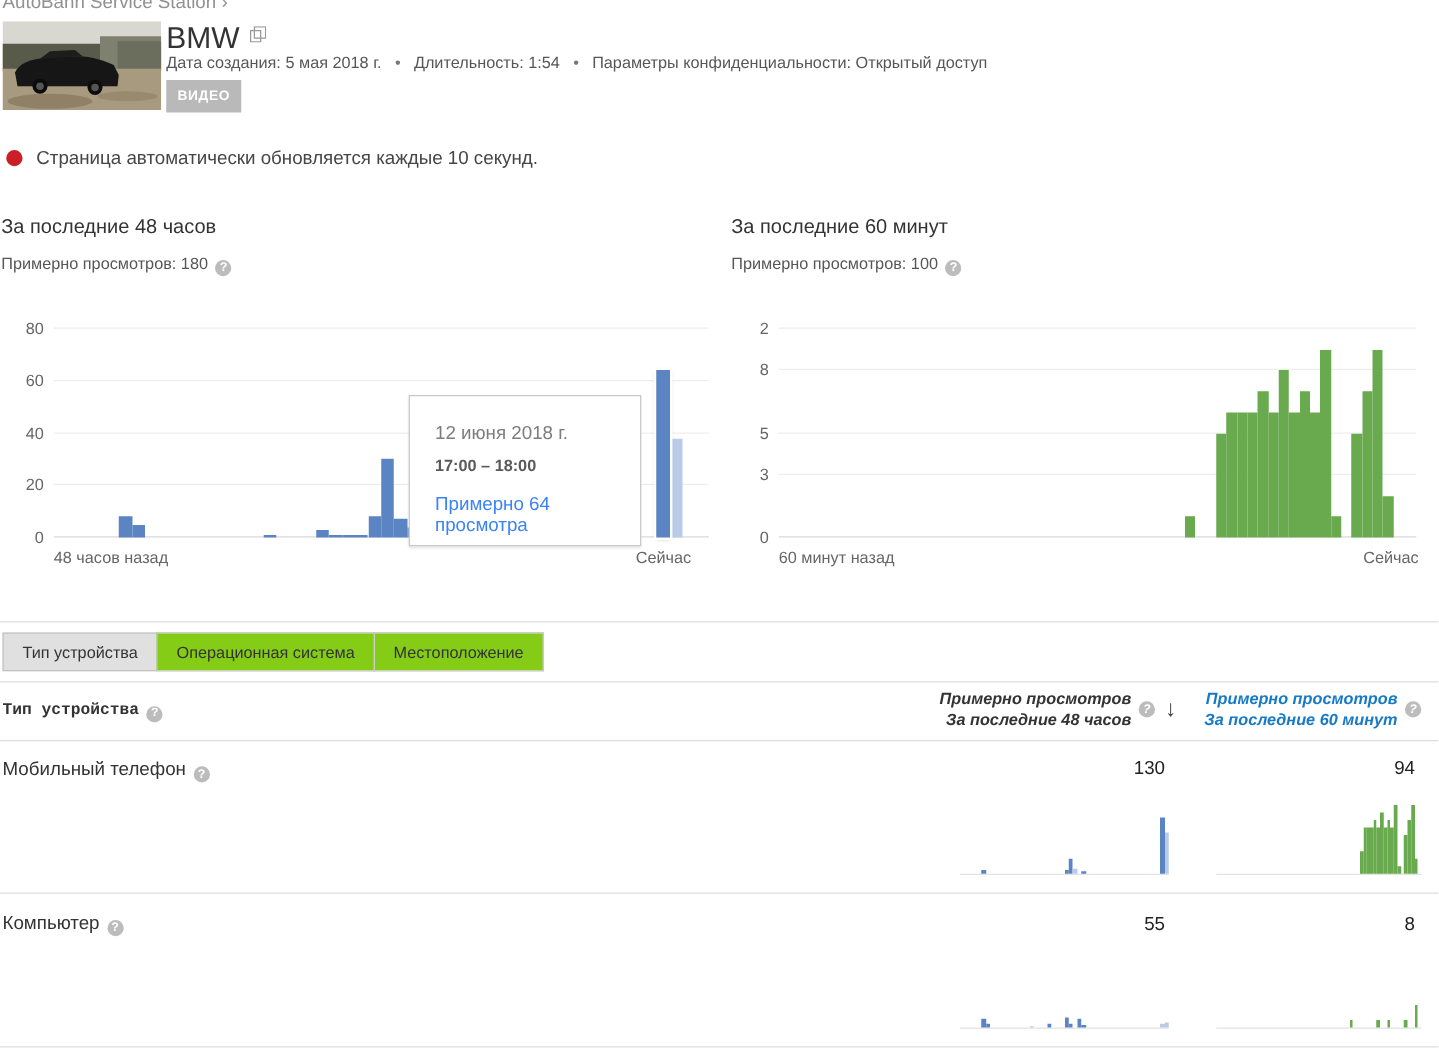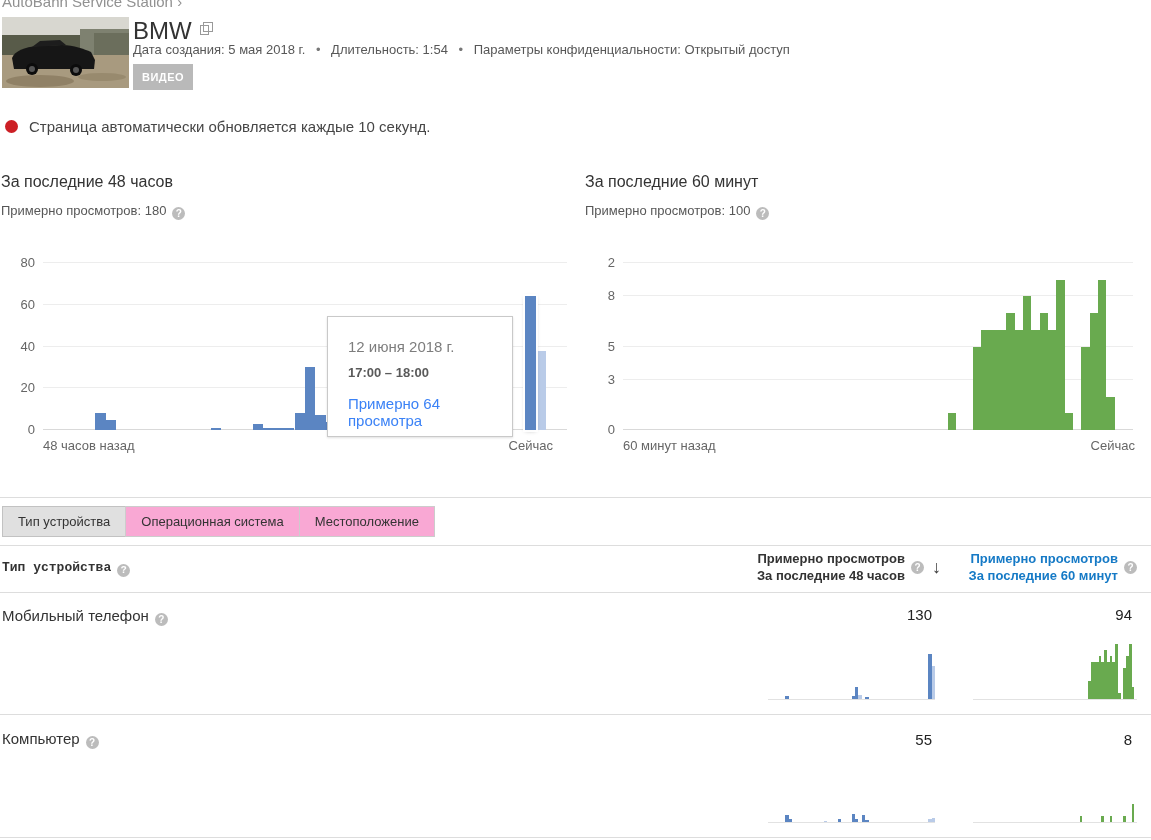--- a/index.html
+++ b/index.html
@@ -39,28 +39,28 @@
   
   .tooltip{left:327px;top:316px;width:186px;height:121px;background:#fff;border:1px solid #c9c9c9;
            box-shadow:0 1px 2px rgba(0,0,0,.12);z-index:5;box-sizing:border-box;padding:21px 0 0 20px;}
   .tt-date{font-size:15px;color:#7d7d7d;}
   .tt-time{font-size:13px;color:#5a5a5a;margin-top:10px;font-weight:bold;}
   .tt-views{font-size:15px;color:#3b82f6;margin-top:15px;}
   
   .divider{position:absolute;left:0;width:1151px;height:1px;background:#ddd;}
   
   .tabs{left:2px;top:506px;display:flex;}
-  .tab{border:1px solid #ccc;background:#f9a8d4;font-size:13px;color:#333;padding:7px 15px;
+  .tab{border:1px solid #ccc;background:#84cc16;font-size:13px;color:#333;padding:7px 15px;
        margin-left:-1px;cursor:pointer;white-space:nowrap;}
   .tab:first-child{margin-left:0;}
   .tab.active{background:#e0e0e0;border-color:#c2c2c2;}
   
   .th-left{left:2px;top:560px;font-size:13px;font-weight:bold;color:#333;font-family:Liberation Mono, monospace;}
   .th-col{top:550px;font-size:13px;font-weight:bold;color:#333;text-align:right;line-height:17px;
-          display:flex;align-items:center;cursor:pointer;}
+          display:flex;align-items:center;cursor:pointer;font-style:italic;}
   .th-col .help{vertical-align:0;}
   .sort-arrow{font-size:18px;color:#3c3c3c;margin-left:8px;font-weight:normal;cursor:pointer;}
   .th-col.blue, .th-col.blue .lines{color:#167ac6;}
   .row-label{font-size:15px;color:#333;}
   .cell-val{font-size:15px;color:#222;text-align:right;}
 </style>
 </head>
 <body>
 
 <div class="page">

